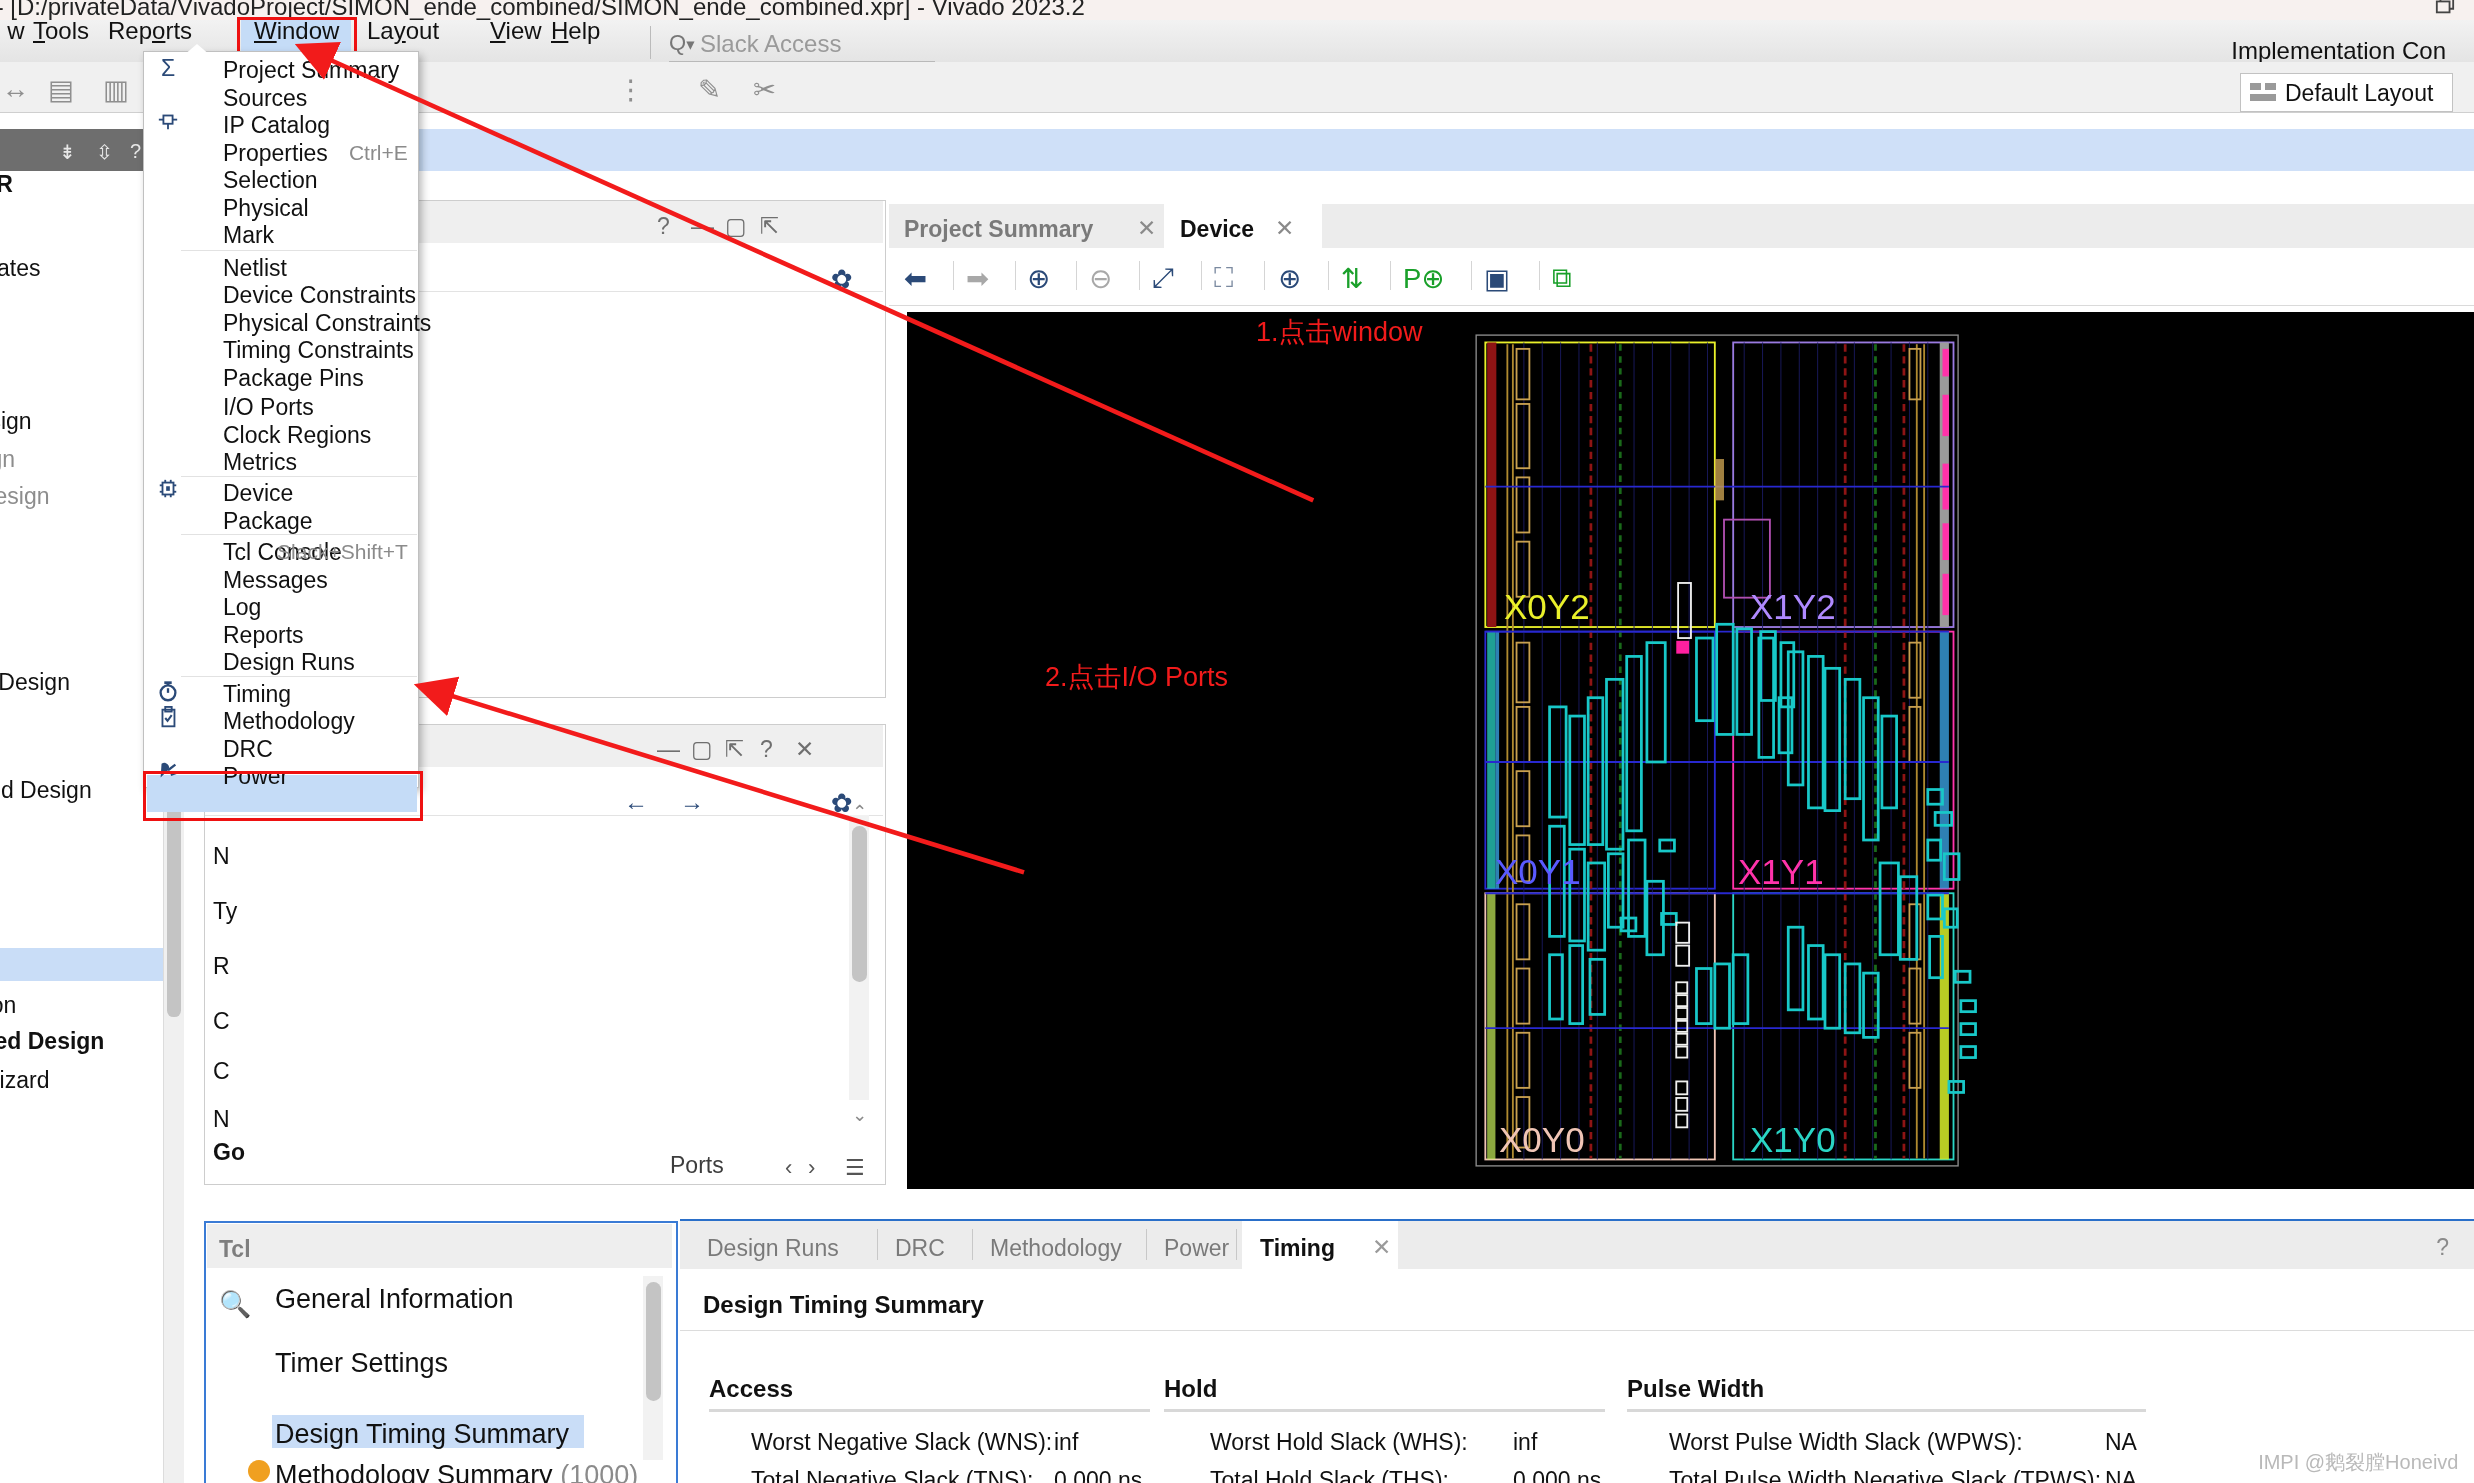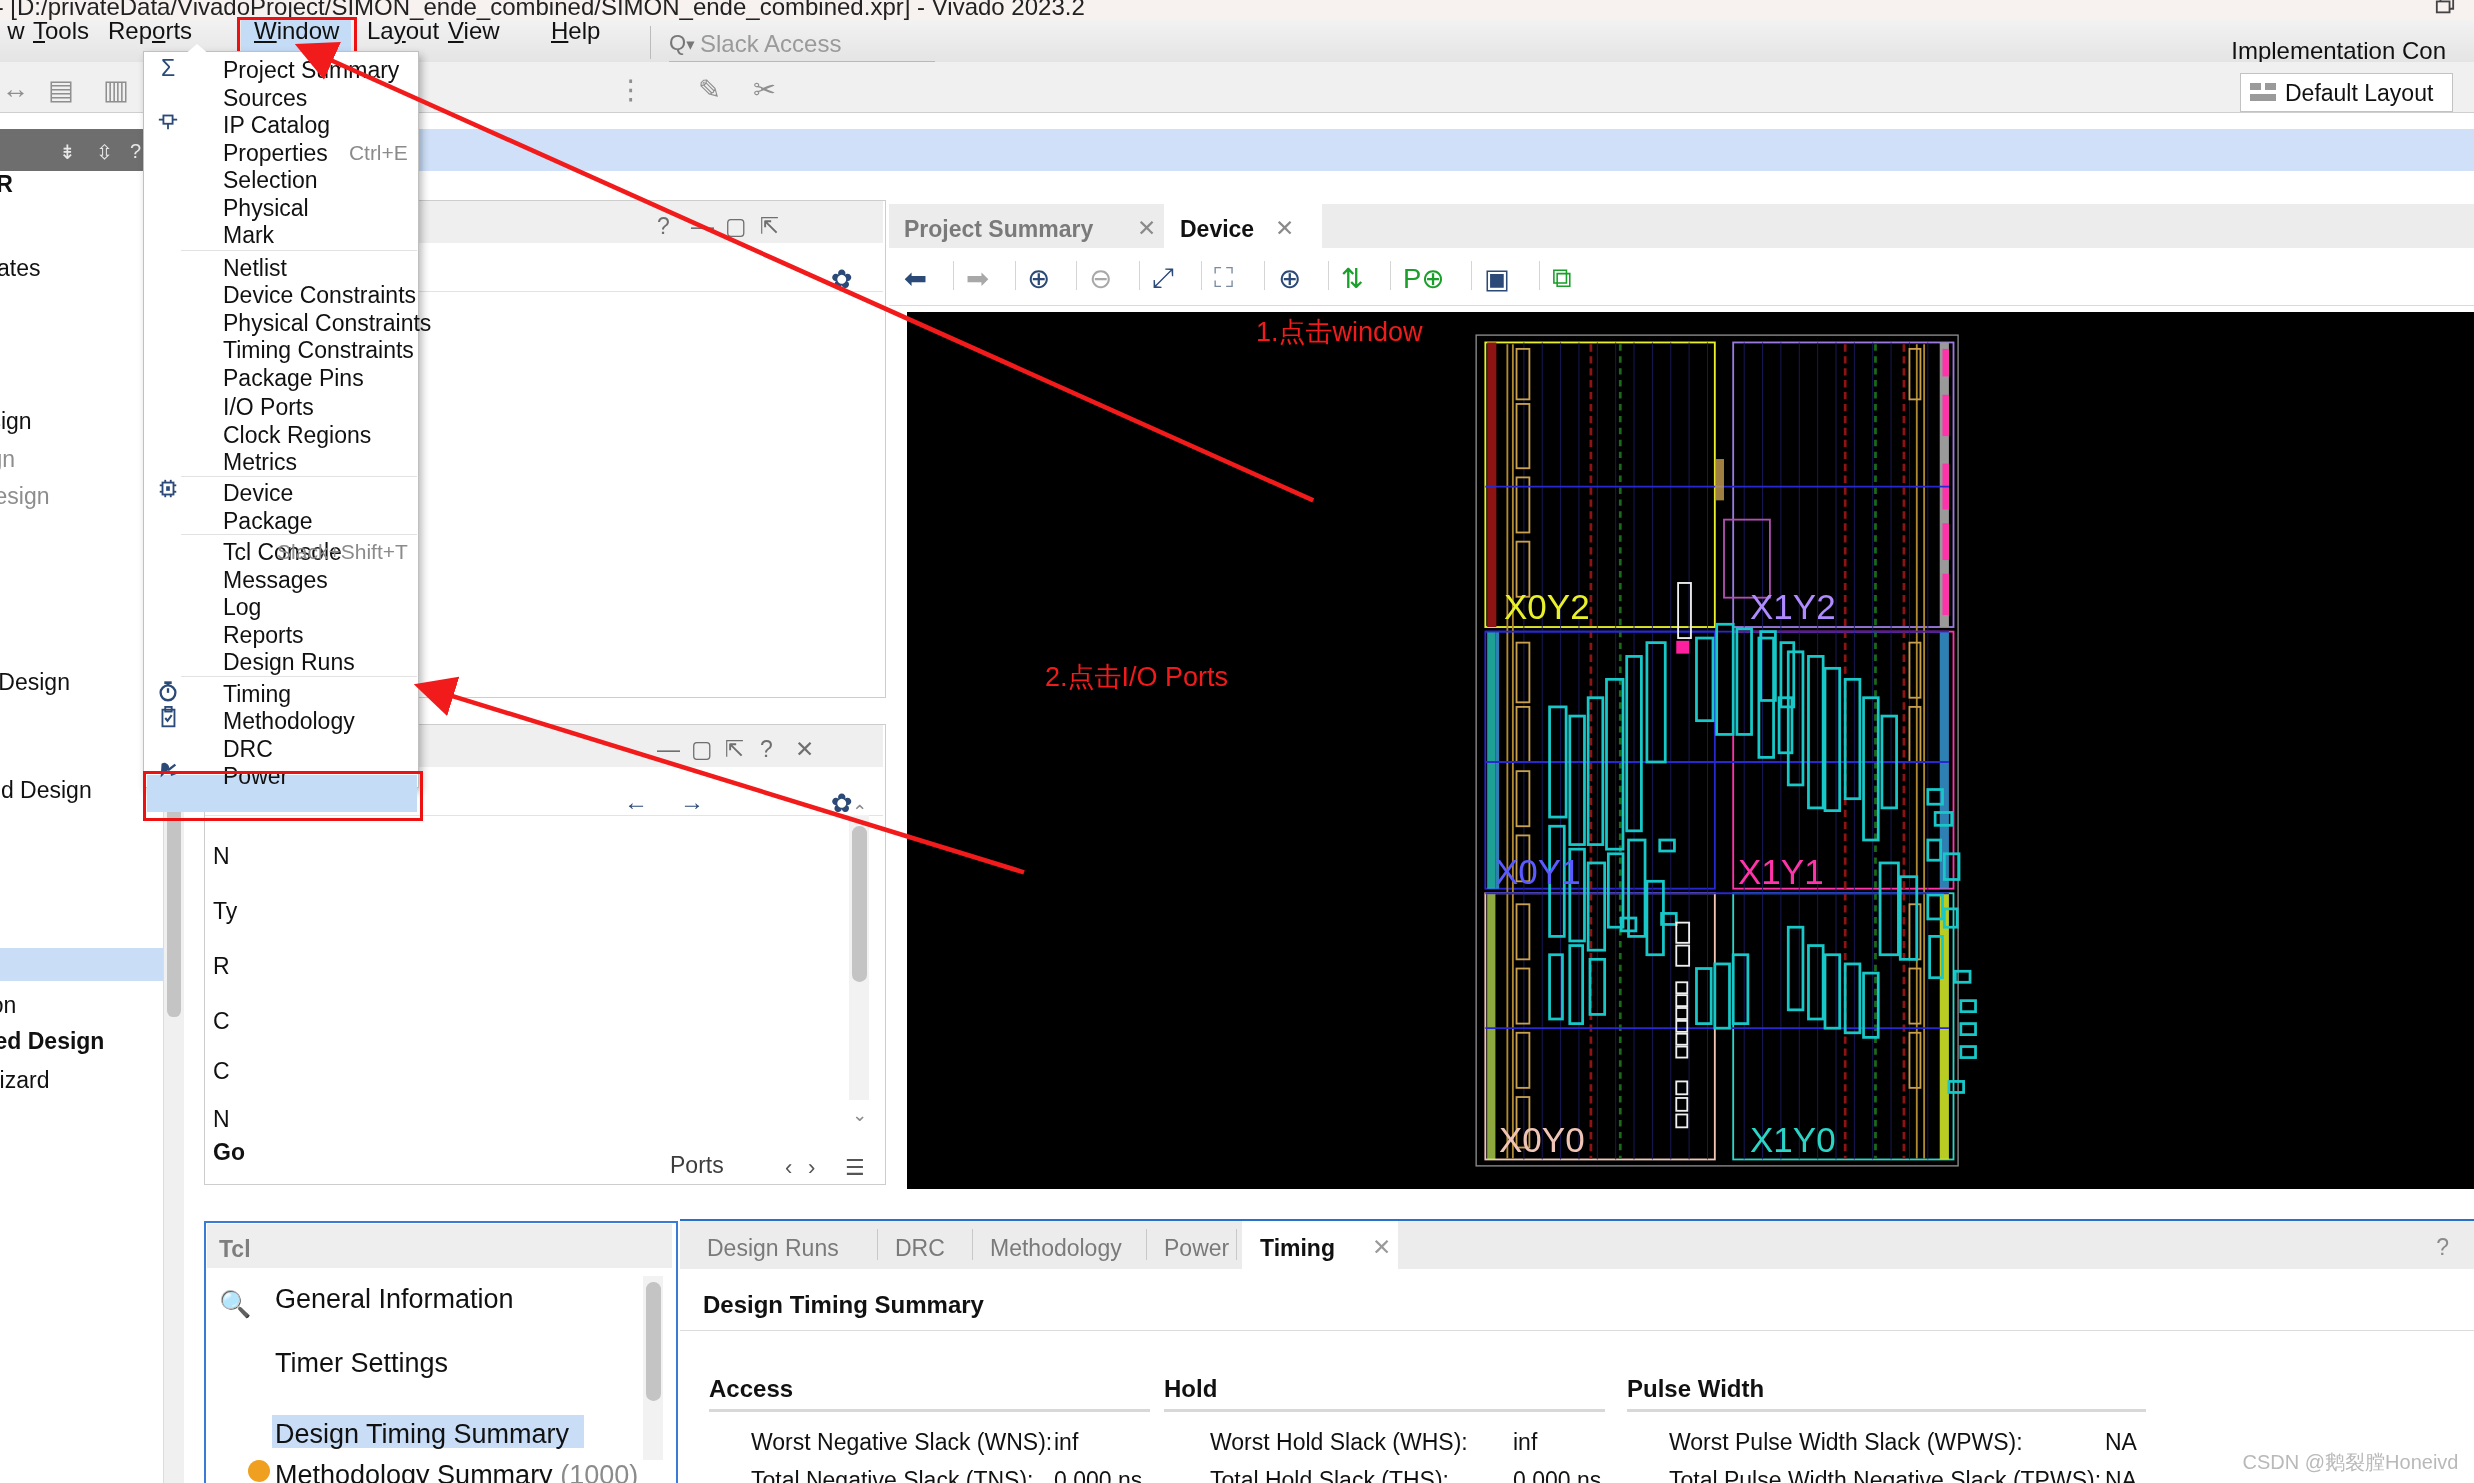--- a/index.html
+++ b/index.html
@@ -160,21 +160,21 @@
   </div>
 </div>
 
 <div class="abs" id="menubar"></div>
 <div class="abs" id="menu-window-box"></div>
 <div class="abs menu-item" style="left:7.3px">w</div>
 <div class="abs menu-item" style="left:33px"><u>T</u>ools</div>
 <div class="abs menu-item" style="left:108px">Rep<u>o</u>rts</div>
 <div class="abs menu-item" style="left:254px"><u>W</u>indow</div>
 <div class="abs menu-item" style="left:367px">La<u>y</u>out</div>
-<div class="abs menu-item" style="left:448px"><u>V</u>iew</div>
+<div class="abs menu-item" style="left:490px"><u>V</u>iew</div>
 <div class="abs menu-item" style="left:551px"><u>H</u>elp</div>
 <div class="abs" id="menu-window-outline"></div>
 
 <div class="abs" id="qa-sep"></div>
 <div class="abs" id="qa-wrap">
   <div class="abs" id="qa-icon">Q<span style="font-size:16.5px">▾</span></div>
   <div class="abs" id="qa-text">Slack Access</div>
   <div class="abs" id="qa-underline"></div>
 </div>
 <div class="abs" id="impl-compl">Implementation Con</div>
@@ -684,14 +684,14 @@
 <div class="abs row-lbl" style="left:1210px;top:1467px">Total Hold Slack (THS):</div>
 <div class="abs row-val" style="left:1513px;top:1467px">0.000 ns</div>
 
 <div class="abs col-head" style="left:1627px">Pulse Width</div>
 <div class="abs col-rule" style="left:1627px;width:519px"></div>
 <div class="abs row-lbl" style="left:1669px;top:1429px">Worst Pulse Width Slack (WPWS):</div>
 <div class="abs row-val" style="left:2105px;top:1429px">NA</div>
 <div class="abs row-lbl" style="left:1669px;top:1467px">Total Pulse Width Negative Slack (TPWS):</div>
 <div class="abs row-val" style="left:2105px;top:1467px">NA</div>
 
-<div class="abs" id="wm">CSDN @鹅裂膛Honeivd</div>
+<div class="abs" id="wm">IMPI @鹅裂膛Honeivd</div>
 
 
 </body></html>

